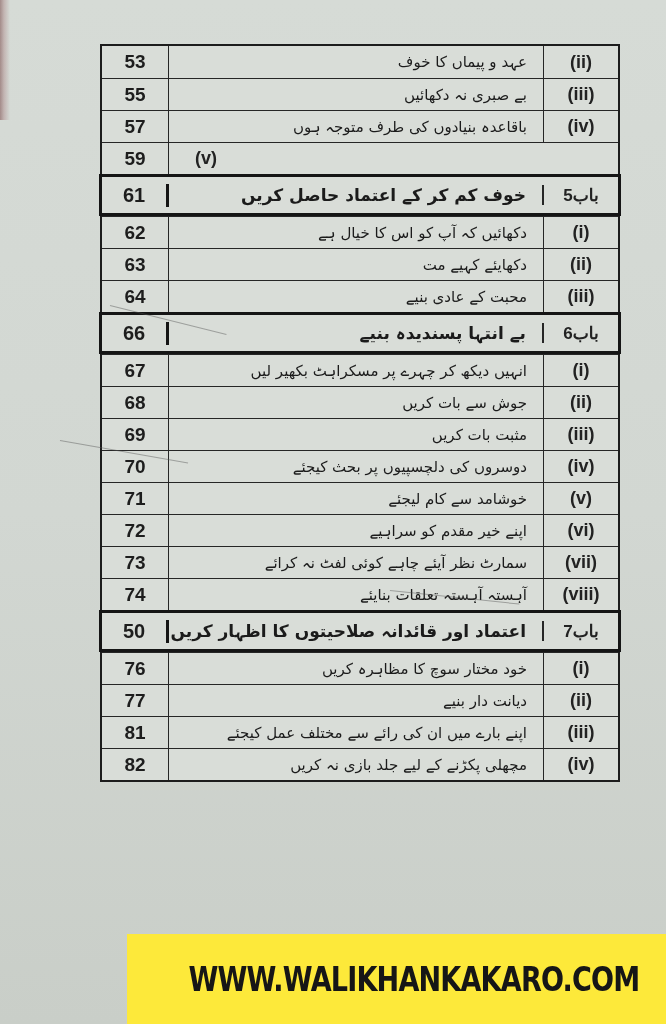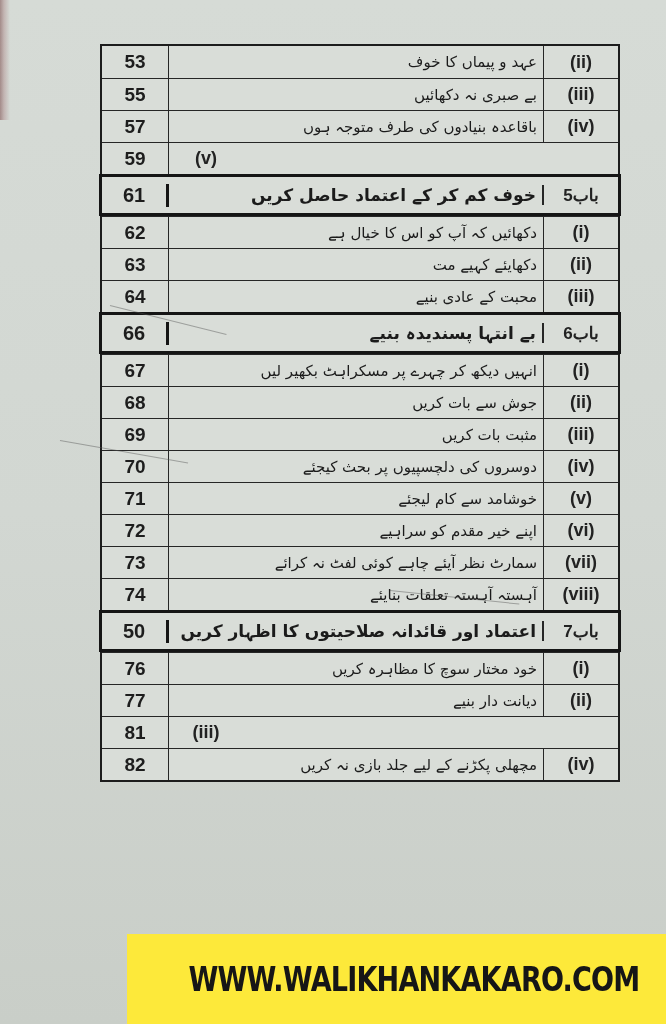--- a/index.html
+++ b/index.html
@@ -29,21 +29,21 @@
   .cell { box-sizing: border-box; display: flex; align-items: center; }
   .page-num {
     width: 67px; justify-content: center;
     font-weight: bold; font-size: 19px; color: #1d1d1d;
     border-right: 1.5px solid #262626;
   }
   .chapter .page-num { border-right: 3px solid #151515; font-size: 20px; }
   .title {
     flex: 1; justify-content: flex-start; direction: rtl;
     font-family: "DejaVu Sans", sans-serif; font-size: 15px; color: #1b1b1b;
-    padding-right: 6px; border-right: 1.5px solid #262626;
+    padding-right: 16px; border-right: 1.5px solid #262626;
   }
   .chapter .title { font-size: 17px; font-weight: bold; border-right: 2px solid #262626; }
   .label {
     width: 74px; justify-content: center;
     font-weight: bold; font-size: 18px; color: #222;
   }
   .chapter .label { font-size: 17px; font-weight: bold; direction: rtl; }
   .banner {
     position: absolute; left: 127px; top: 934px; width: 539px; height: 90px;
     background: #fde93a;
@@ -159,20 +159,21 @@
     <div class="cell title">خود مختار سوچ کا مظاہرہ کریں</div>
     <div class="cell label">(i)</div>
   </div>
     <div class="row">
     <div class="cell page-num">77</div>
     <div class="cell title">دیانت دار بنیے</div>
     <div class="cell label">(ii)</div>
   </div>
     <div class="row">
     <div class="cell page-num">81</div>
+    <div class="cell title">اپنے بارے میں ان کی رائے سے مختلف عمل کیجئے</div>
     <div class="cell label">(iii)</div>
   </div>
     <div class="row">
     <div class="cell page-num">82</div>
     <div class="cell title">مچھلی پکڑنے کے لیے جلد بازی نہ کریں</div>
     <div class="cell label">(iv)</div>
   </div>
   </div>
 
 <div class="pen-mark" style="left:110px;top:305px;width:120px;transform:rotate(14deg);"></div>

